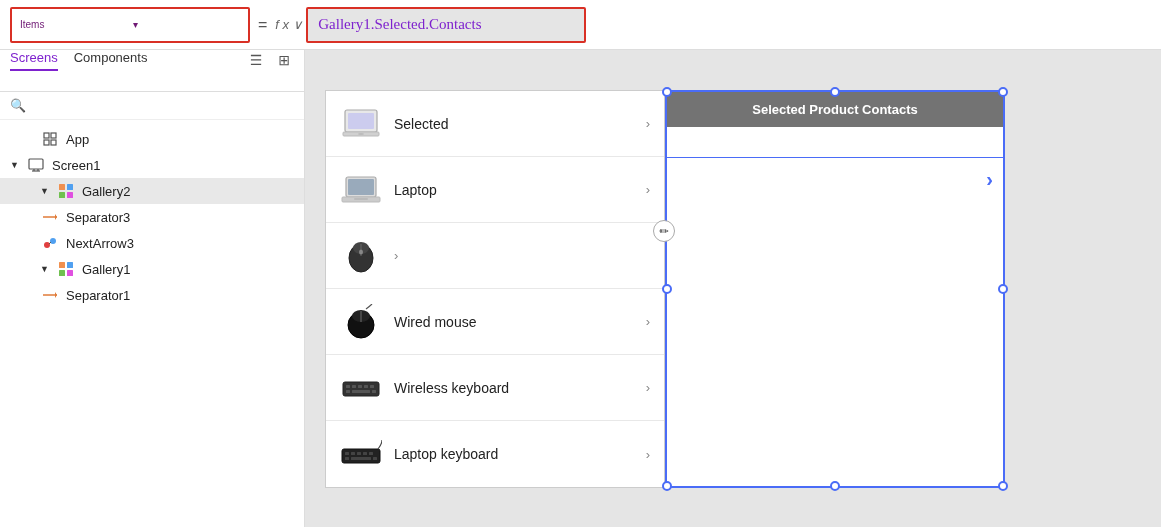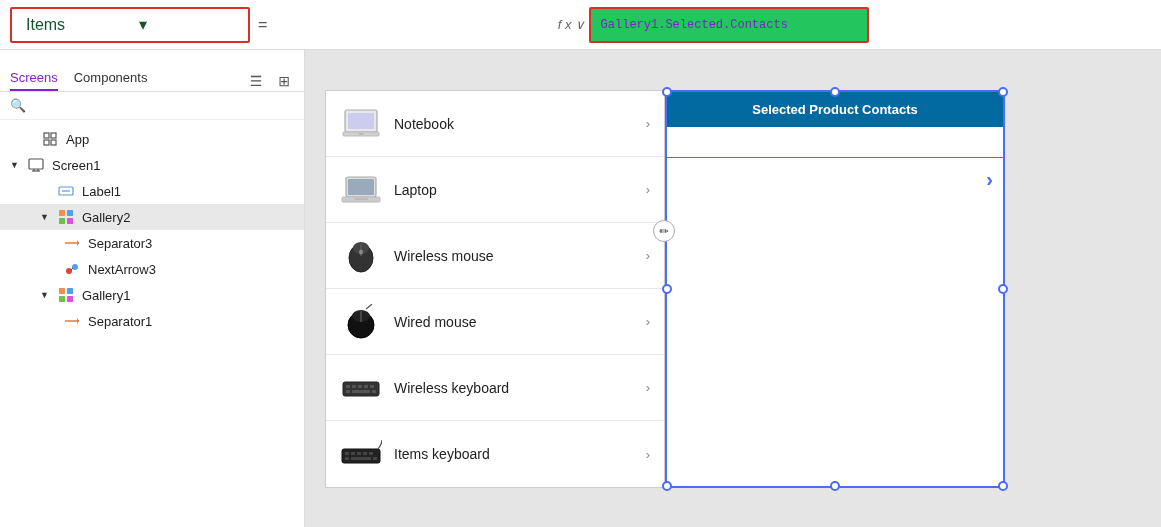--- a/index.html
+++ b/index.html
@@ -21,39 +21,38 @@
       border-radius: 2px;
       padding: 4px 8px;
       font-size: 14px;
       display: flex;
       align-items: center;
       gap: 6px;
       min-width: 240px;
       height: 36px;
       background: #fff;
     }
-    .items-dropdown span { flex: 1; color: #14532d; font-size: 16px; margin-left: 6px; }
+    .items-dropdown span { flex: 1; color: #701a75; font-size: 10px; }
     .dropdown-arrow { color: #555; font-size: 12px; }
     .equals-sign { color: #555; font-size: 16px; font-weight: 500; }
     .fx-area {
       display: flex;
       align-items: center;
       gap: 4px;
       flex: 1;
-      justify-content: center;
     }
     .fx-label { color: #666; font-size: 13px; font-style: italic; }
     .fx-box {
       border: 2px solid #d93025;
       border-radius: 2px;
       padding: 4px 10px;
-      font-size: 12px;
-      font-family: Liberation Mono, monospace;
+      font-size: 15px;
+      font-family: Liberation Serif, serif;
       color: #7e22ce;
-      background: #22c55e;
+      background: #e5e5e5;
       height: 36px;
       display: flex;
       align-items: center;
       min-width: 280px;
     }
 
     
     .main-area {
       display: flex;
       flex: 1;
@@ -64,21 +63,21 @@
     .sidebar {
       width: 305px;
       background: #fff;
       border-right: 1px solid #ddd;
       display: flex;
       flex-direction: column;
       flex-shrink: 0;
     }
     .sidebar-tabs {
       display: flex;
-      align-items: flex-end;
+      align-items: flex-start;
       padding: 0 10px;
       border-bottom: 1px solid #ddd;
       height: 42px;
       gap: 16px;
     }
     .sidebar-tab {
       font-size: 13px;
       color: #333;
       cursor: pointer;
       padding-bottom: 4px;
@@ -129,21 +128,21 @@
       align-items: center;
       padding: 4px 10px;
       cursor: pointer;
       gap: 7px;
       font-size: 13px;
       color: #222;
     }
     .tree-item.selected { background: #e8e8e8; }
     .tree-indent-1 { padding-left: 24px; }
     .tree-indent-2 { padding-left: 40px; }
-    .tree-indent-3 { padding-left: 24px; margin-left: 22px; }
+    .tree-indent-3 { padding-left: 24px; }
     .tree-expand { color: #555; font-size: 10px; width: 10px; }
     .tree-icon { width: 18px; height: 18px; display: flex; align-items: center; justify-content: center; font-size: 13px; flex-shrink: 0; }
     .icon-app { color: #555; }
     .icon-screen { color: #555; }
     .icon-gallery { color: #e07b39; }
 
     
     .canvas-area {
       flex: 1;
       background: #e5e5e5;
@@ -203,21 +202,21 @@
     
     .selected-panel {
       width: 340px;
       background: #fff;
       border: 2px solid #4a6cf7;
       position: relative;
       display: flex;
       flex-direction: column;
     }
     .selected-panel-header {
-      background: #0369a1;
+      background: #737373;
       color: #fff;
       font-size: 13px;
       font-weight: 600;
       padding: 10px 14px;
       text-align: center;
     }
     .selected-panel-body {
       flex: 1;
       display: flex;
       align-items: flex-start;
@@ -316,30 +315,20 @@
           <svg width="16" height="16" viewBox="0 0 16 16">
               <rect x="1" y="2" width="14" height="10" rx="1" fill="none" stroke="#555" stroke-width="1.2"></rect>
               <line x1="6" y1="12" x2="6" y2="14" stroke="#555" stroke-width="1.2"></line>
               <line x1="10" y1="12" x2="10" y2="14" stroke="#555" stroke-width="1.2"></line>
               <line x1="4" y1="14" x2="12" y2="14" stroke="#555" stroke-width="1.2"></line>
             </svg>
         </span>
         <span>Screen1</span>
       </div>
 
-      <div class="tree-item tree-indent-2">
-        <span class="tree-expand"></span>
-        <span class="tree-icon">
-          <svg width="16" height="16" viewBox="0 0 16 16">
-              <rect x="1" y="4" width="14" height="8" rx="1" fill="none" stroke="#5b9bd5" stroke-width="1.2"></rect>
-              <line x1="4" y1="8" x2="12" y2="8" stroke="#5b9bd5" stroke-width="1.2"></line>
-            </svg>
-        </span>
-        <span>Label1</span>
-      </div>
 
       <div class="tree-item tree-indent-2 selected">
         <span class="tree-expand" style="color:#333;font-size:9px;">▼</span>
         <span class="tree-icon icon-gallery">
           <svg width="16" height="16" viewBox="0 0 16 16">
               <rect x="1" y="1" width="6" height="6" fill="#f09050" rx="0.5"></rect>
               <rect x="9" y="1" width="6" height="6" fill="#50a0f0" rx="0.5"></rect>
               <rect x="1" y="9" width="6" height="6" fill="#70c050" rx="0.5"></rect>
               <rect x="9" y="9" width="6" height="6" fill="#e050e0" rx="0.5"></rect>
             </svg>
@@ -405,21 +394,21 @@
 
         <div class="gallery-item">
           <div class="product-image">
             <svg width="42" height="36" viewBox="0 0 42 36">
               <rect x="5" y="4" width="32" height="22" rx="2" fill="#e8e8e8" stroke="#aaa" stroke-width="1.2"></rect>
               <rect x="8" y="7" width="26" height="16" rx="1" fill="#cce" stroke="none"></rect>
               <rect x="3" y="26" width="36" height="4" rx="1" fill="#d0d0d0" stroke="#bbb" stroke-width="1"></rect>
               <ellipse cx="21" cy="28" rx="3" ry="1" fill="#bbb"></ellipse>
             </svg>
           </div>
-          <span class="product-name">Notebook</span>
+          <span class="product-name">Selected</span>
           <span class="item-arrow">›</span>
         </div>
 
         <div class="gallery-item">
           <div class="product-image">
             <svg width="42" height="36" viewBox="0 0 42 36">
               <rect x="6" y="5" width="30" height="20" rx="2" fill="#ddd" stroke="#aaa" stroke-width="1.2"></rect>
               <rect x="8" y="7" width="26" height="16" rx="1" fill="#99aabb" stroke="none"></rect>
               <rect x="2" y="25" width="38" height="5" rx="1" fill="#ccc" stroke="#bbb" stroke-width="1"></rect>
               <rect x="14" y="26" width="14" height="2" rx="1" fill="#bbb"></rect>
@@ -431,21 +420,20 @@
 
         <div class="gallery-item">
           <div class="product-image">
             <svg width="42" height="36" viewBox="0 0 42 36">
               <ellipse cx="21" cy="20" rx="12" ry="14" fill="#333" stroke="#222" stroke-width="1"></ellipse>
               <ellipse cx="21" cy="10" rx="8" ry="6" fill="#444"></ellipse>
               <line x1="21" y1="6" x2="21" y2="18" stroke="#666" stroke-width="1"></line>
               <ellipse cx="21" cy="14" rx="2" ry="2.5" fill="#888"></ellipse>
             </svg>
           </div>
-          <span class="product-name">Wireless mouse</span>
           <span class="item-arrow">›</span>
         </div>
 
         <div class="gallery-item">
           <div class="product-image">
             <svg width="42" height="36" viewBox="0 0 42 36">
               <ellipse cx="21" cy="21" rx="13" ry="13" fill="#111" stroke="#000" stroke-width="1"></ellipse>
               <ellipse cx="21" cy="12" rx="9" ry="6" fill="#222"></ellipse>
               <line x1="21" y1="7" x2="21" y2="18" stroke="#555" stroke-width="1.5"></line>
               <path d="M26 5 Q30 2 32 0" fill="none" stroke="#555" stroke-width="1.2"></path>
@@ -481,21 +469,21 @@
               <rect x="11" y="16" width="4" height="3" rx="0.5" fill="#444"></rect>
               <rect x="17" y="16" width="4" height="3" rx="0.5" fill="#444"></rect>
               <rect x="23" y="16" width="4" height="3" rx="0.5" fill="#444"></rect>
               <rect x="29" y="16" width="4" height="3" rx="0.5" fill="#444"></rect>
               <rect x="5" y="21" width="4" height="3" rx="0.5" fill="#444"></rect>
               <rect x="11" y="21" width="20" height="3" rx="0.5" fill="#444"></rect>
               <rect x="33" y="21" width="4" height="3" rx="0.5" fill="#444"></rect>
               <path d="M38 13 Q42 8 42 4" fill="none" stroke="#444" stroke-width="1.2"></path>
             </svg>
           </div>
-          <span class="product-name">Items keyboard</span>
+          <span class="product-name">Laptop keyboard</span>
           <span class="item-arrow">›</span>
         </div>
       </div>
 
       <div class="selected-panel">
 
         <div class="edit-pencil">✏</div>
 
         <div class="handle-circle" style="top:-5px; left:-5px;"></div>
         <div class="handle-circle" style="top:-5px; left:50%; transform:translateX(-50%);"></div>

